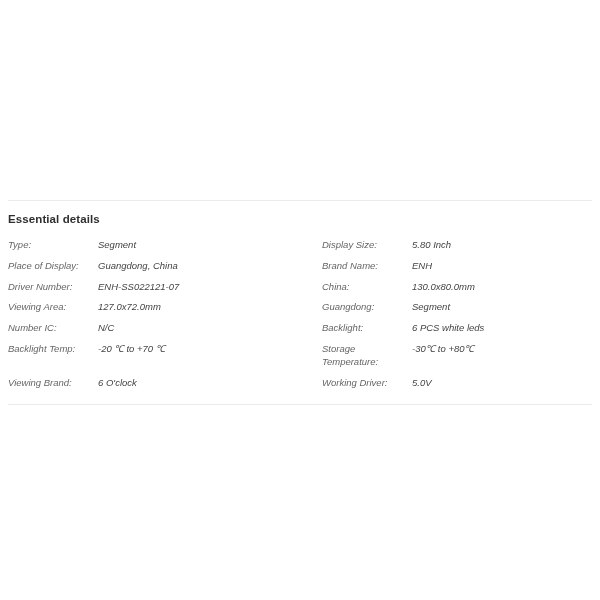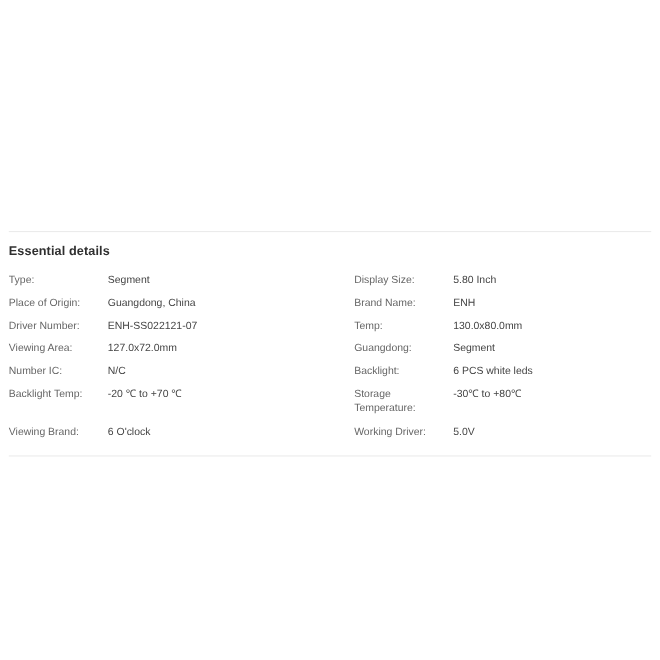--- a/index.html
+++ b/index.html
@@ -16,21 +16,21 @@
   }
   .page {
     position: relative;
     width: 600px;
     height: 600px;
     box-sizing: border-box;
   }
   .spec-block {
     position: absolute;
     left: 0;
-    top: 210px;
+    top: 200px;
     width: 600px;
     box-sizing: border-box;
     padding: 0 8px;
   }
   .section-rule-top {
     border-top: 1px solid #ebebeb;
     height: 0;
     margin: 0 0 0 0;
   }
   .section-title {
@@ -44,20 +44,21 @@
     width: 100%;
     border-collapse: collapse;
     table-layout: fixed;
   }
   .specs-table td {
     font-size: 9.5px;
     color: #555555;
     vertical-align: top;
     padding: 4px 0 4px 0;
     line-height: 1.35;
+    font-style: italic;
   }
   td.label {
     width: 86px;
     color: #666666;
     padding-right: 4px;
   }
   td.value {
     width: 214px;
     color: #444444;
     padding-right: 10px;
@@ -82,29 +83,29 @@
 
     <table class="specs-table">
       <tbody>
         <tr>
           <td class="label">Type:</td>
           <td class="value">Segment</td>
           <td class="label">Display Size:</td>
           <td class="value">5.80 Inch</td>
         </tr>
         <tr>
-          <td class="label">Place of Origin:</td>
+          <td class="label">Place of Display:</td>
           <td class="value">Guangdong, China</td>
           <td class="label">Brand Name:</td>
           <td class="value">ENH</td>
         </tr>
         <tr>
           <td class="label">Driver Number:</td>
           <td class="value">ENH-SS022121-07</td>
-          <td class="label">Temp:</td>
+          <td class="label">China:</td>
           <td class="value">130.0x80.0mm</td>
         </tr>
         <tr>
           <td class="label">Viewing Area:</td>
           <td class="value">127.0x72.0mm</td>
           <td class="label">Guangdong:</td>
           <td class="value">Segment</td>
         </tr>
         <tr>
           <td class="label">Number IC:</td>

